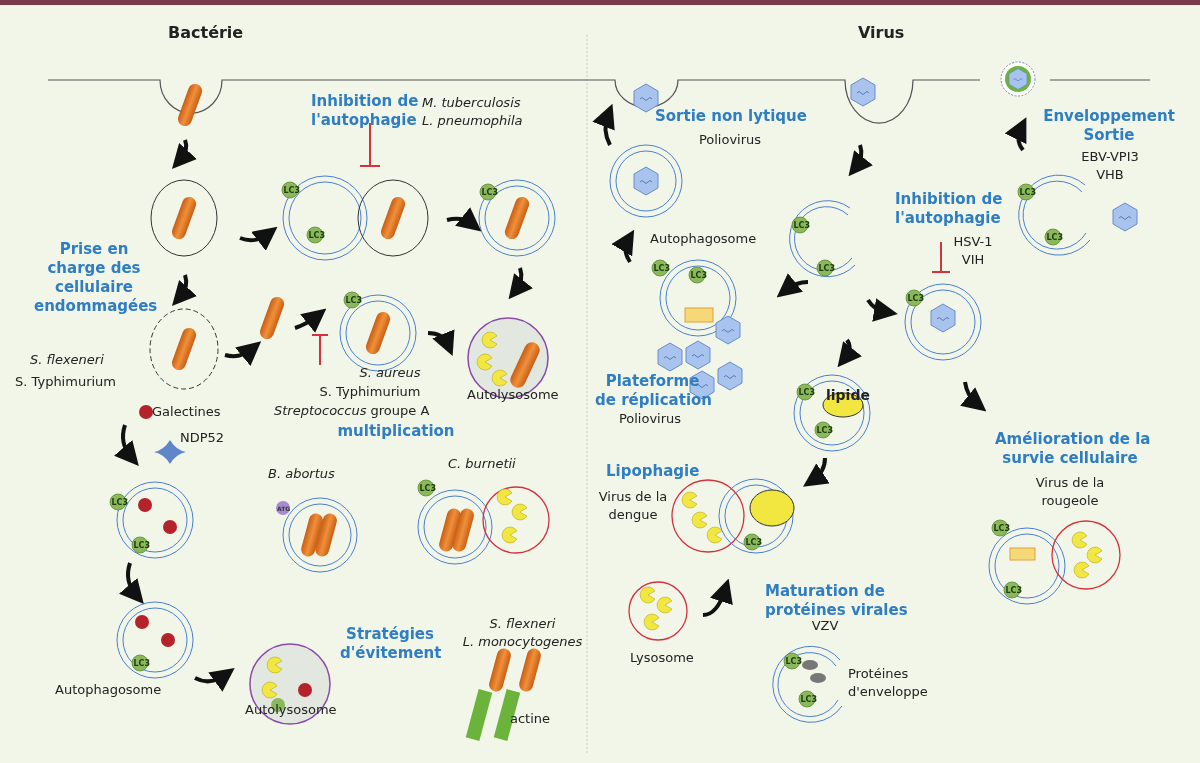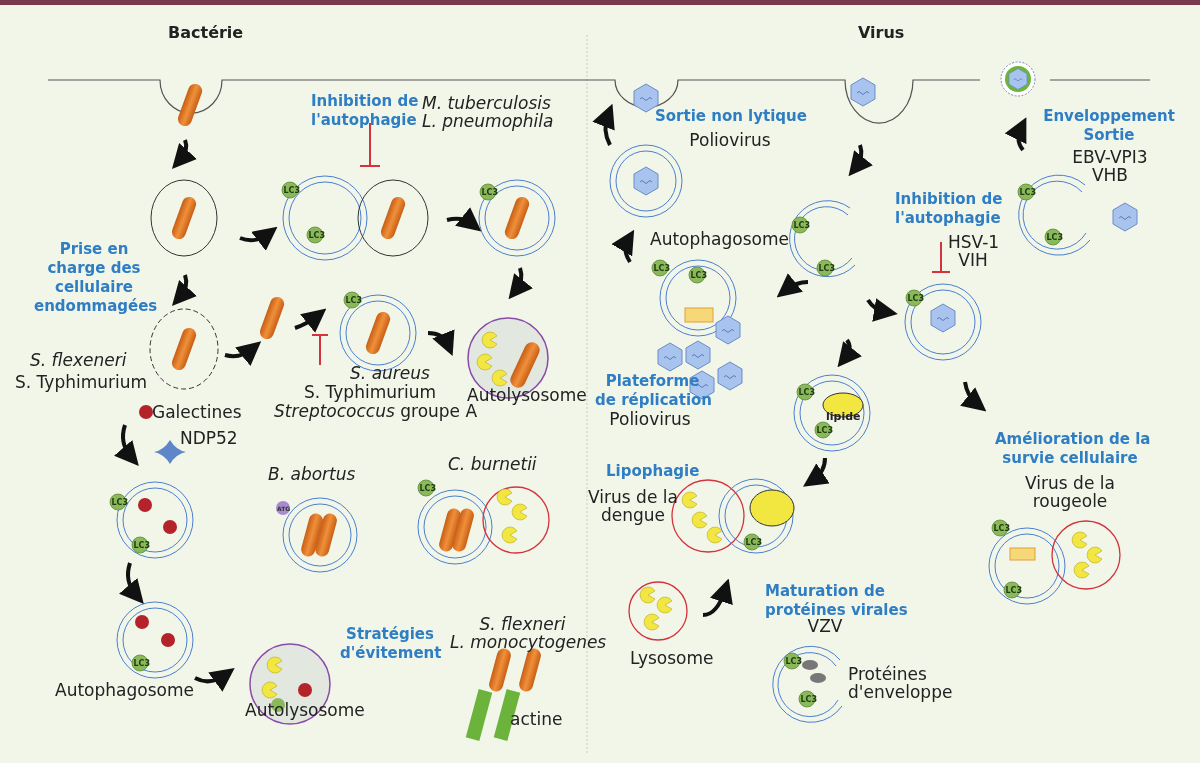--- a/index.html
+++ b/index.html
@@ -1,20 +1,20 @@
 <!DOCTYPE html>
 <html><head>
 <meta charset="utf-8">
 <style>
   html, body { margin:0; padding:0; }
   body { width:1200px; height:763px; background:#f1f6e9; position:relative; overflow:hidden;
          font-family:"DejaVu Sans", sans-serif; }
   .topbar { position:absolute; left:0; top:0; width:1200px; height:5px; background:#7a3a4c; }
   svg.diag { position:absolute; left:0; top:0; }
-  .t { position:absolute; font-size:17px; color:#222; line-height:18px; white-space:nowrap; }
+  .t { position:absolute; font-size:13px; color:#222; line-height:18px; white-space:nowrap; }
   .c { text-align:center; }
   .i { font-style:italic; }
   .b { color:#2f7ec4; font-weight:bold; font-size:15px; line-height:19px; }
   .h { font-weight:bold; color:#222; font-size:16px; }
   .lc3 { font-size:8px; font-weight:bold; fill:#1e3d10; font-family:"DejaVu Sans", sans-serif; }
 </style>
 </head>
 <body>
 
 <div class="topbar"></div>
@@ -295,20 +295,21 @@
 
 <div class="t" style="left:152px;top:403px">Galectines</div>
 <div class="t" style="left:180px;top:429px">NDP52</div>
 
 <div class="t i c" style="left:320px;top:364px;width:140px">S. aureus</div>
 <div class="t c" style="left:300px;top:383px;width:140px">S. Typhimurium</div>
 <div class="t" style="left:274px;top:402px"><span class="i">Streptococcus</span><span> groupe A</span></div>
 <div class="t" style="left:467px;top:386px">Autolysosome</div>
 
 <div class="t b c" style="left:276px;top:422px;width:240px">
+    <div>multiplication</div>
   </div>
 <div class="t i" style="left:268px;top:465px">B. abortus</div>
 <div class="t i" style="left:448px;top:455px">C. burnetii</div>
 
 <div class="t b c" style="left:340px;top:625px;width:100px">
     <div>Stratégies</div>
     <div>d'évitement</div>
   </div>
 <div class="t i c" style="left:450px;top:615px;width:145px">
     <div>S. flexneri</div>
@@ -341,21 +342,21 @@
   </div>
 
 <div class="t" style="left:650px;top:230px">Autophagosome</div>
 
 <div class="t b c" style="left:595px;top:372px;width:115px">
     <div>Plateforme</div>
     <div>de réplication</div>
   </div>
 <div class="t c" style="left:605px;top:410px;width:90px">Poliovirus</div>
 
-<div class="t" style="left:826px;top:408px;font-size:11px;font-weight:bold">lipide</div>
+<div class="t" style="left:826px;top:386px;font-size:14px;font-weight:bold">lipide</div>
 
 <div class="t b" style="left:606px;top:462px">Lipophagie</div>
 <div class="t c" style="left:588px;top:488px;width:90px">
     <div>Virus de la</div>
     <div>dengue</div>
   </div>
 
 <div class="t b c" style="left:995px;top:430px;width:150px">
     <div>Amélioration de la</div>
     <div>survie cellulaire</div>

